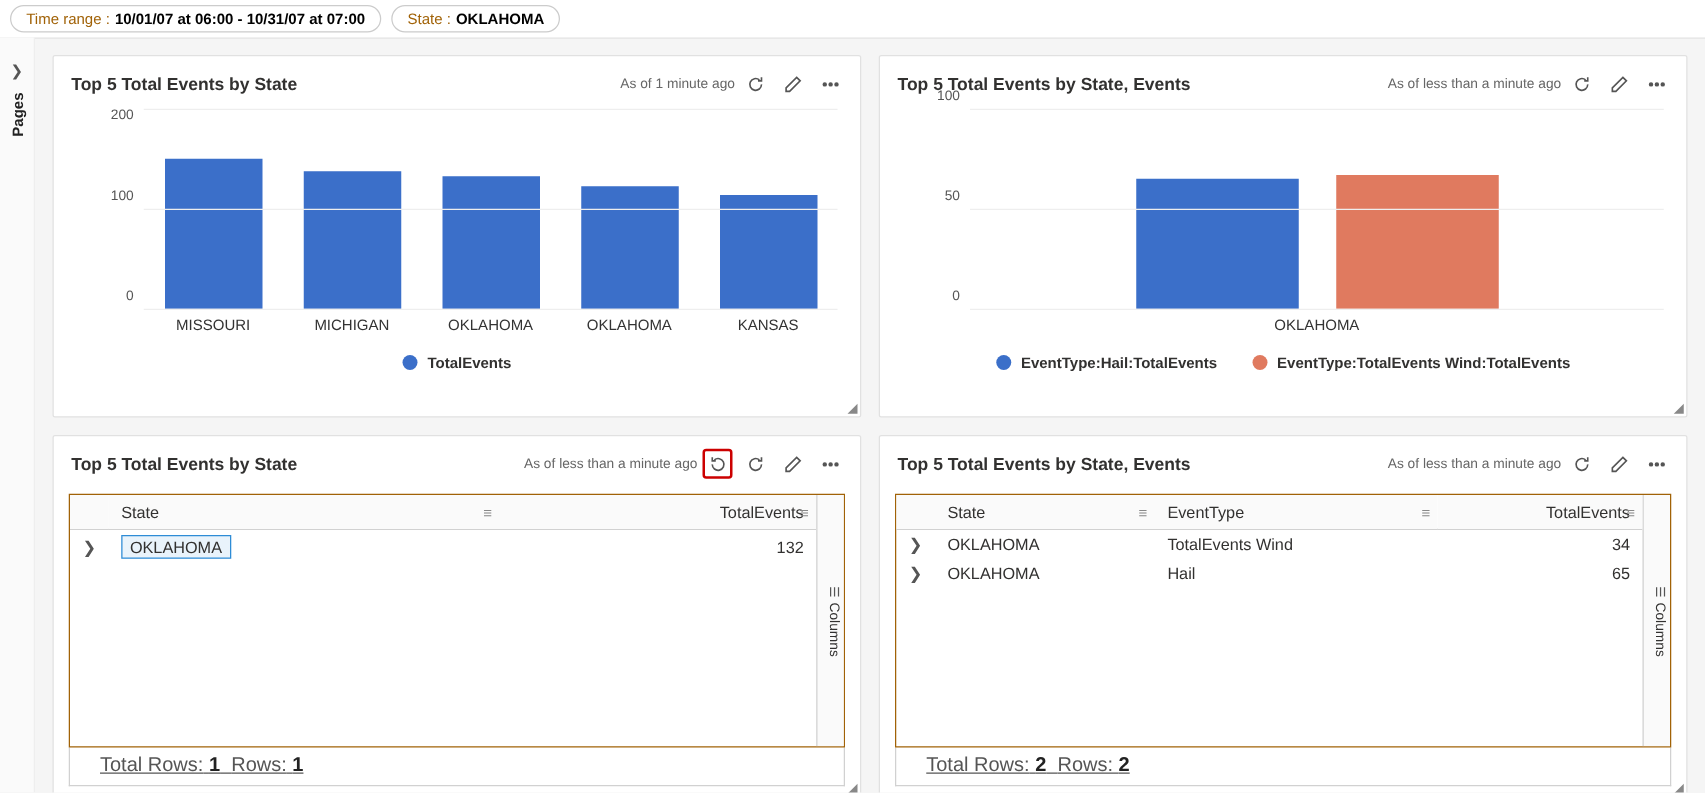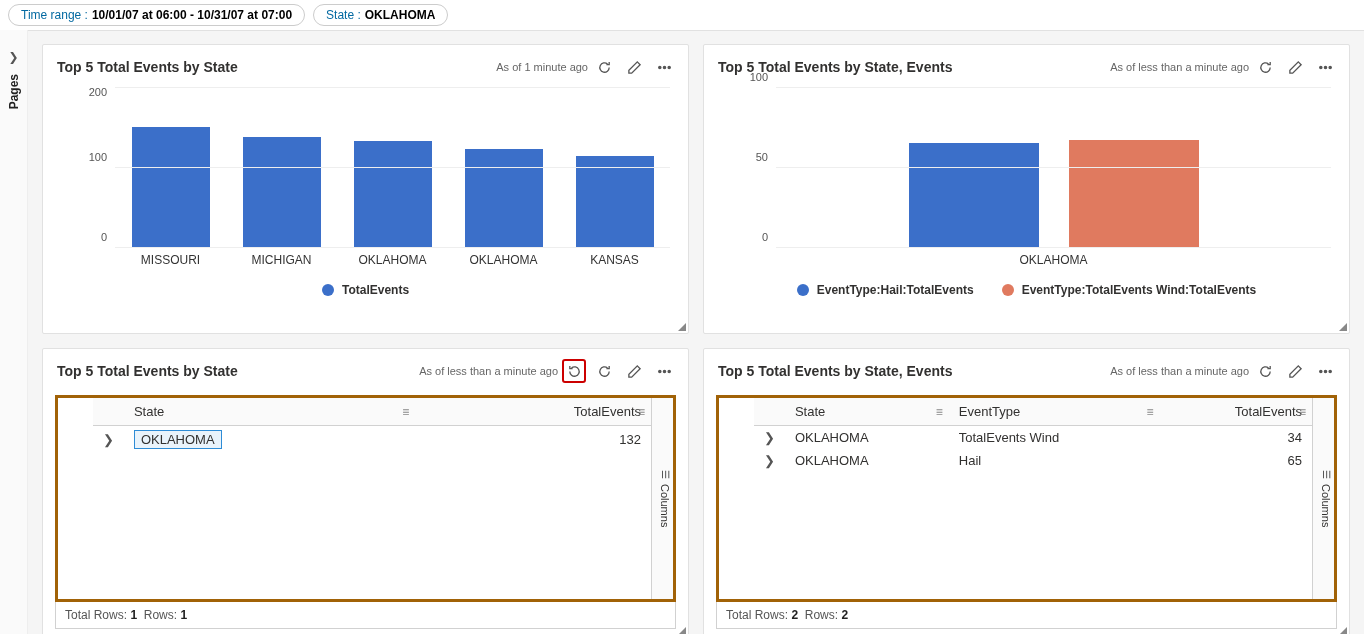--- a/index.html
+++ b/index.html
@@ -1,20 +1,20 @@
 <!DOCTYPE html>
 <html><head>
 <meta charset="utf-8">
 <style>
   * { box-sizing: border-box; margin: 0; padding: 0; }
   body { font-family: "Segoe UI", Arial, sans-serif; font-size: 13px; color: #323130; background: #f5f5f5; width: 1364px; height: 634px; overflow: hidden; position: relative; }
   
   .filter-bar { background: #fff; padding: 4px 8px; display: flex; gap: 8px; align-items: center; border-bottom: 1px solid #e1e1e1; }
   .filter-pill { border: 1px solid #ccc; border-radius: 14px; padding: 3px 12px; font-size: 12px; display: flex; gap: 4px; align-items: center; background: #fff; cursor: pointer; }
-  .filter-pill .label { color: #0369a1; }
+  .filter-pill .label { color: #a16207; }
   .filter-pill .value { color: #000; font-weight: 600; }
   
   .sidebar { position: absolute; left: 0; top: 30px; bottom: 0; width: 28px; display: flex; flex-direction: column; align-items: center; padding-top: 20px; background: #fafafa; border-right: 1px solid #eee; }
   .sidebar .chevron { font-size: 12px; color: #555; margin-bottom: 10px; cursor: pointer; }
   .sidebar .vtxt { writing-mode: vertical-rl; transform: rotate(180deg); font-weight: 600; font-size: 12px; color: #222; }
   
   .dashboard { position: absolute; left: 28px; right: 0; top: 30px; bottom: 0; padding: 14px; display: grid; grid-template-columns: 1fr 1fr; grid-template-rows: 290px 290px; gap: 14px; }
   .tile { background: #fff; border: 1px solid #e1e1e1; border-radius: 2px; position: relative; display: flex; flex-direction: column; }
   
   .tile-header { display: flex; align-items: center; padding: 10px 12px 4px 14px; }
@@ -41,33 +41,33 @@
   .x-labels { display: flex; justify-content: space-around; margin-top: 6px; padding-left: 54px; }
   .x-lab { font-size: 12px; color: #333; text-align: center; flex: 1; }
   
   .legend { display: flex; justify-content: center; gap: 28px; margin-top: 16px; }
   .legend-item { display: flex; align-items: center; gap: 8px; font-size: 12px; font-weight: 600; }
   .legend-swatch { width: 12px; height: 12px; border-radius: 50%; display: inline-block; }
   .sw-blue { background: #3b6fc9; }
   .sw-orange { background: #e07a5f; }
   
   .table-wrap { flex: 1; padding: 8px 12px; display: flex; flex-direction: column; }
-  .tbl-container { flex: 1; border: 3px solid #a16207; display: flex; position: relative; overflow: hidden; padding-left: 35px; }
+  .tbl-container { flex: 1; border: 1px solid #a16207; display: flex; position: relative; overflow: hidden; }
   .tbl-main { flex: 1; overflow: auto; }
   .tbl { width: 100%; border-collapse: collapse; }
   .tbl th { text-align: left; font-weight: 400; padding: 6px 10px; border-bottom: 1px solid #d1d1d1; background: #fafafa; font-size: 13px; position: relative; }
   .tbl th.num, .tbl td.num { text-align: right; }
   .tbl th .col-menu { position: absolute; right: 6px; top: 50%; transform: translateY(-50%); color: #888; cursor: pointer; font-size: 12px; }
   .tbl th.expandcol, .tbl td.expandcol { width: 24px; text-align: center; }
   .tbl td { padding: 4px 10px; font-size: 13px; }
   .row-chevron { cursor: pointer; color: #555; }
   .cell-oklahoma { border: 1px solid #2e8cd6; background: #e9f3fb; padding: 1px 6px; display: inline-block; }
   .columns-tab { writing-mode: vertical-rl; text-align: center; font-size: 11px; border-left: 1px solid #d1d1d1; width: 22px; display: flex; align-items: flex-start; justify-content: center; padding: 6px 2px; cursor: pointer; background: #fafafa; }
   .columns-tab .icon { margin-bottom: 4px; transform: rotate(90deg); font-size: 10px; color: #555; }
-  .tbl-footer { border: 1px solid #d1d1d1; border-top: none; padding: 6px 9px; font-size: 12px; color: #555; }
+  .tbl-footer { border: 1px solid #d1d1d1; border-top: none; padding: 6px 24px; font-size: 16px; color: #555; text-decoration: underline; }
   .tbl-footer b { color: #222; }
 </style>
 </head>
 <body>
 
 <div class="filter-bar">
   <div class="filter-pill">
     <span class="label">Time range :</span>
     <span class="value">10/01/07 at 06:00 - 10/31/07 at 07:00</span>
   </div>

